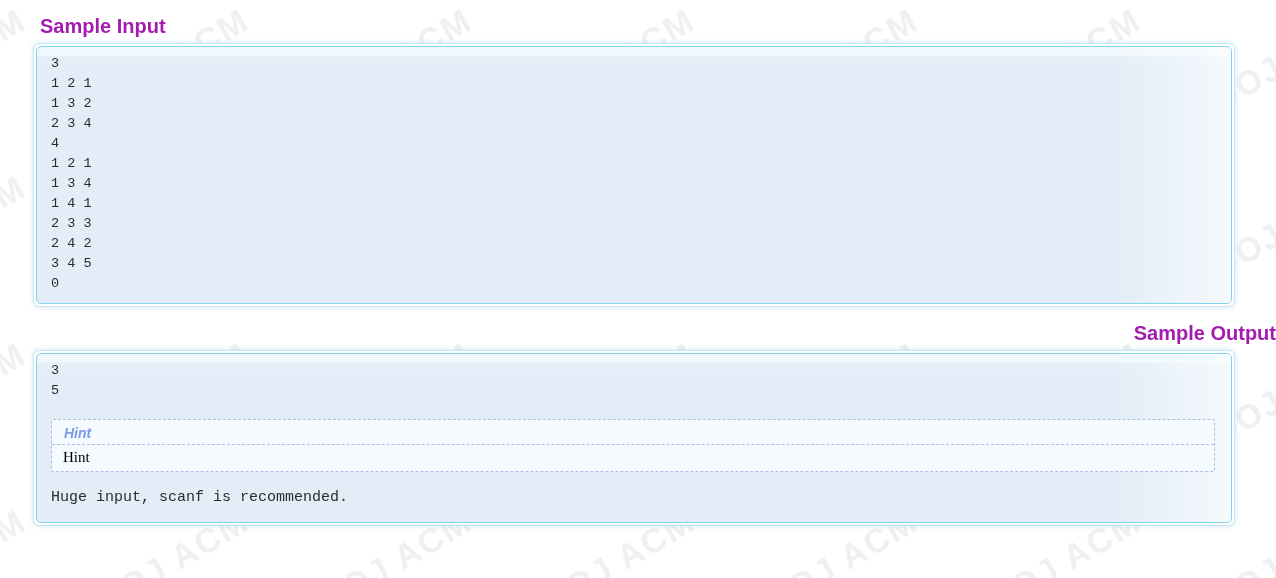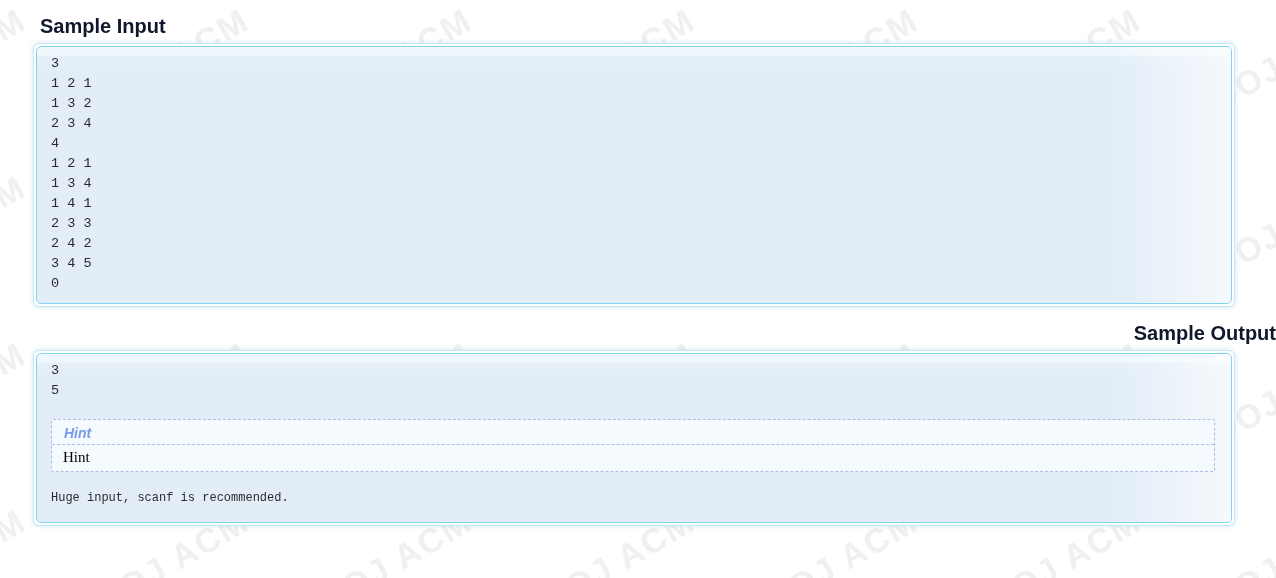--- a/index.html
+++ b/index.html
@@ -38,21 +38,21 @@
   }
 
   
   #page {
     position: relative;
     z-index: 1;
     padding: 0;
   }
 
   .section-title {
-    color: #0f172a;
+    color: #a21caf;
     font-size: 20px;
     font-weight: bold;
     font-family: "Liberation Sans", sans-serif;
     margin: 0;
     padding: 0 0 0 40px;
     line-height: 1;
   }
   #title-sample-input { padding-top: 16px; }
   #title-sample-output { padding-top: 16px; text-align: right; }
 
@@ -129,21 +129,21 @@
     font-size: 15px;
     color: #000000;
     padding: 4px 0 5px 11px;
     line-height: 17px;
   }
 
   .hint-note {
     margin: 0;
     padding: 16px 0 14px 14px;
     font-family: "Liberation Mono", "DejaVu Sans Mono", monospace;
-    font-size: 12px;
+    font-size: 15px;
     line-height: 20px;
     color: #2c2c2c;
     white-space: pre;
     position: relative;
     z-index: 2;
   }
 </style>
 </head>
 <body>
 

